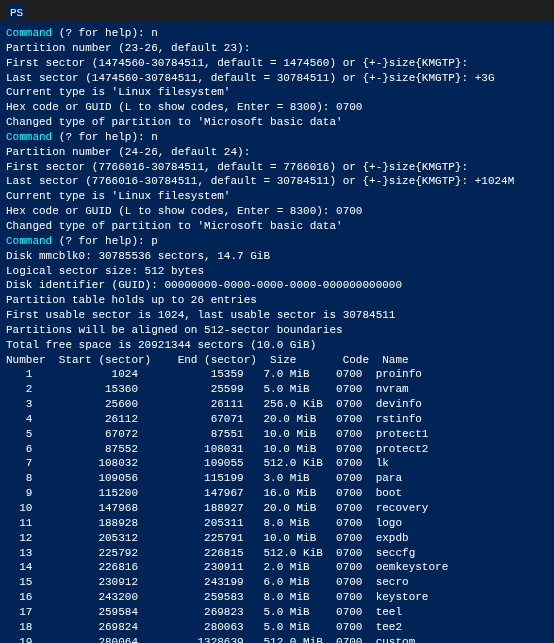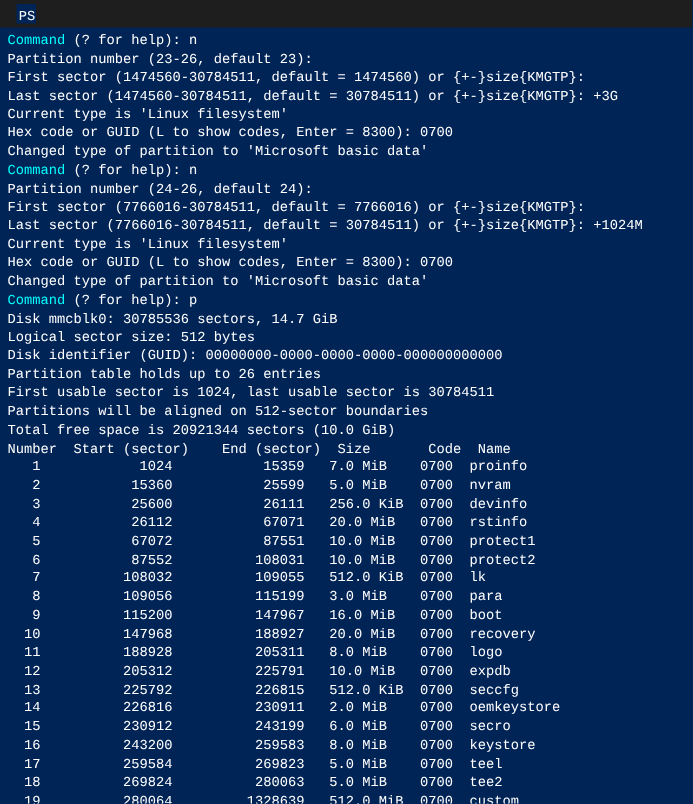--- a/index.html
+++ b/index.html
@@ -21,21 +21,21 @@
       gap: 6px;
       font-family: 'Segoe UI', Arial, sans-serif;
       font-size: 12px;
       color: #ffffff;
     }
     .title-bar-icon {
       width: 25px;
       height: 16px;
       display: flex;
       align-items: center;
-      justify-content: center;
+      justify-content: flex-start;
     }
     .title-bar-text {
       flex: 1;
     }
     .terminal {
       padding: 4px 6px;
       height: calc(643px - 22px);
       overflow: hidden;
       line-height: 1.35;
       white-space: pre;

